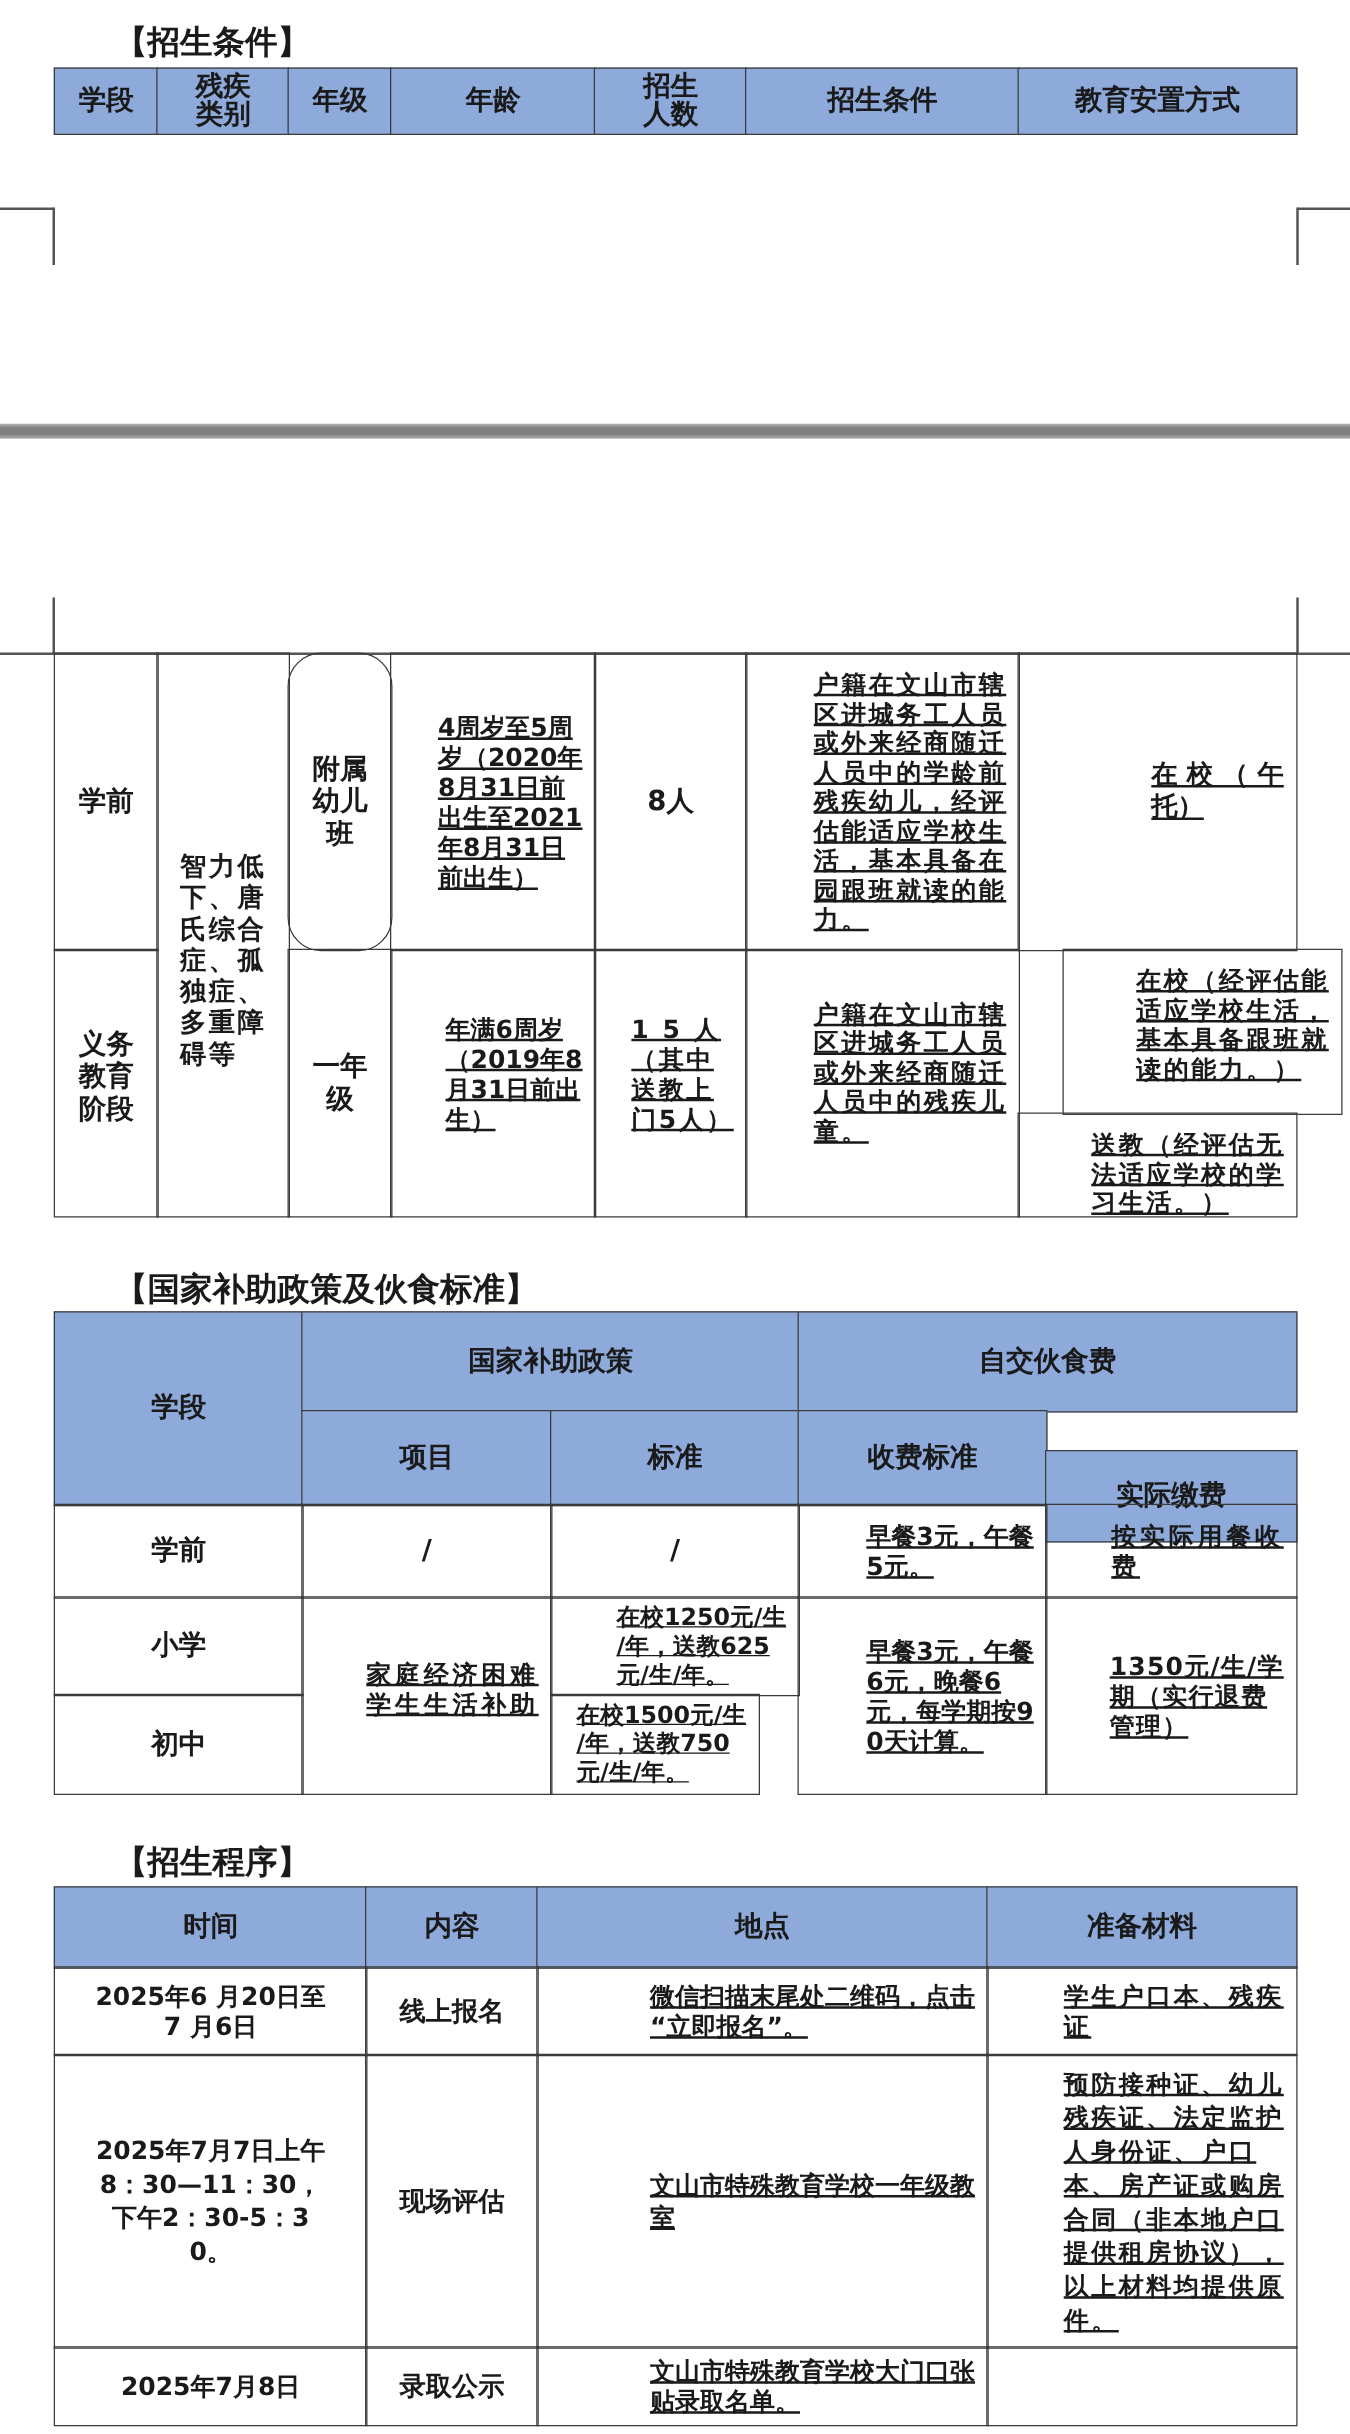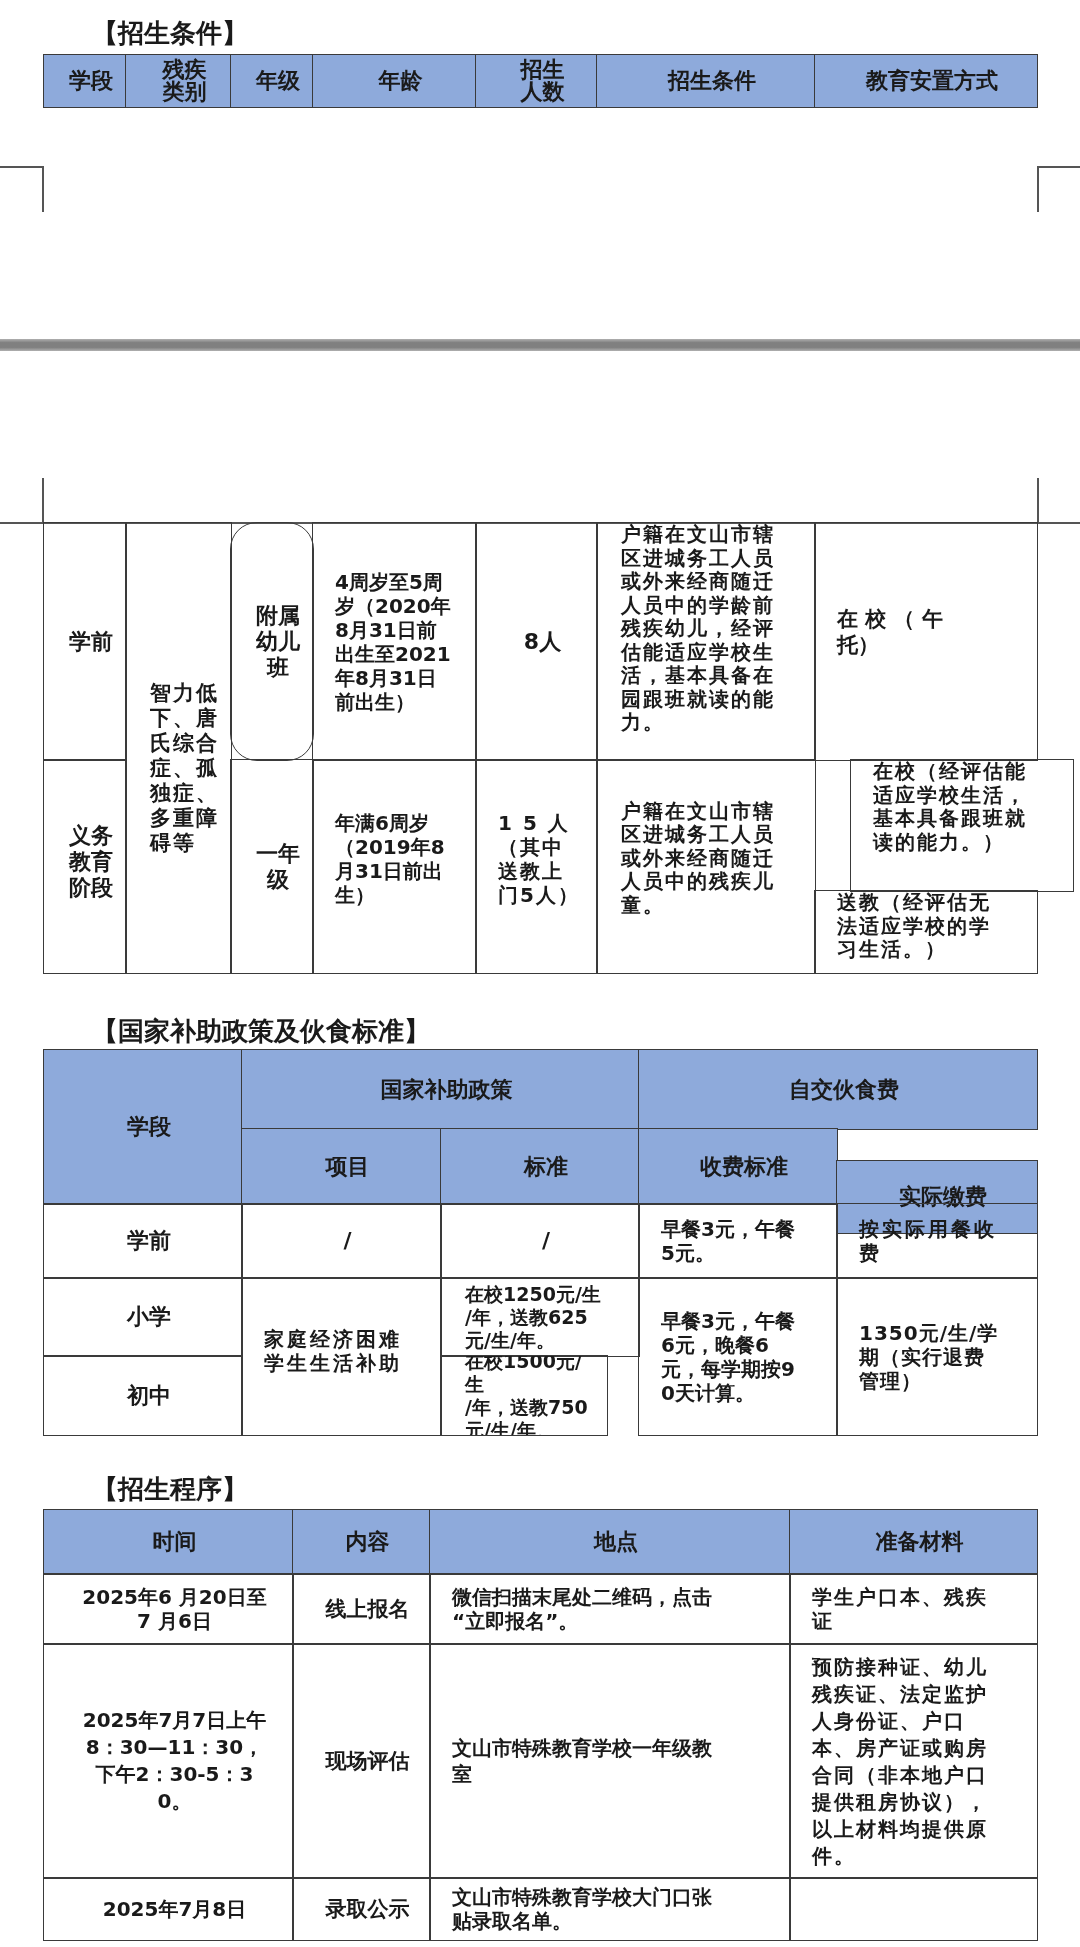--- a/index.html
+++ b/index.html
@@ -10,23 +10,23 @@
   }
   .abs { position:absolute; box-sizing:border-box; }
   .sec-title { font-size:26px; font-weight:bold; letter-spacing:0px; color:#1a1a1a; white-space:nowrap; }
   .hdr { background:#8eaadb; }
   .cell {
     position:absolute; box-sizing:border-box; border:1.5px solid #3a3a3a;
     display:flex; align-items:center; justify-content:center;
     font-weight:bold; font-size:22px; line-height:26px; color:#1a1a1a;
     text-align:center; overflow:hidden;
   }
-  .cell.left { justify-content:flex-start; text-align:left; padding:0 10px; }
+  .cell.left { justify-content:flex-end; text-align:left; padding:13px 10px;text-decoration:underline; }
   .cell.top { align-items:flex-start; }
-  .cell span { display:block;margin-left:12px; }
+  .cell span { display:block; }
   .wrap { white-space:pre-line; }
   .divider {
     position:absolute; left:0; width:1080px; top:339px; height:12px;
     background:linear-gradient(#b0b0b0,#808080 30%,#808080 70%,#b0b0b0);
   }
   .vline { position:absolute; width:1.5px; background:#555; }
   .hline { position:absolute; height:1.5px; background:#555; }
 </style>
 </head>
 <body>

